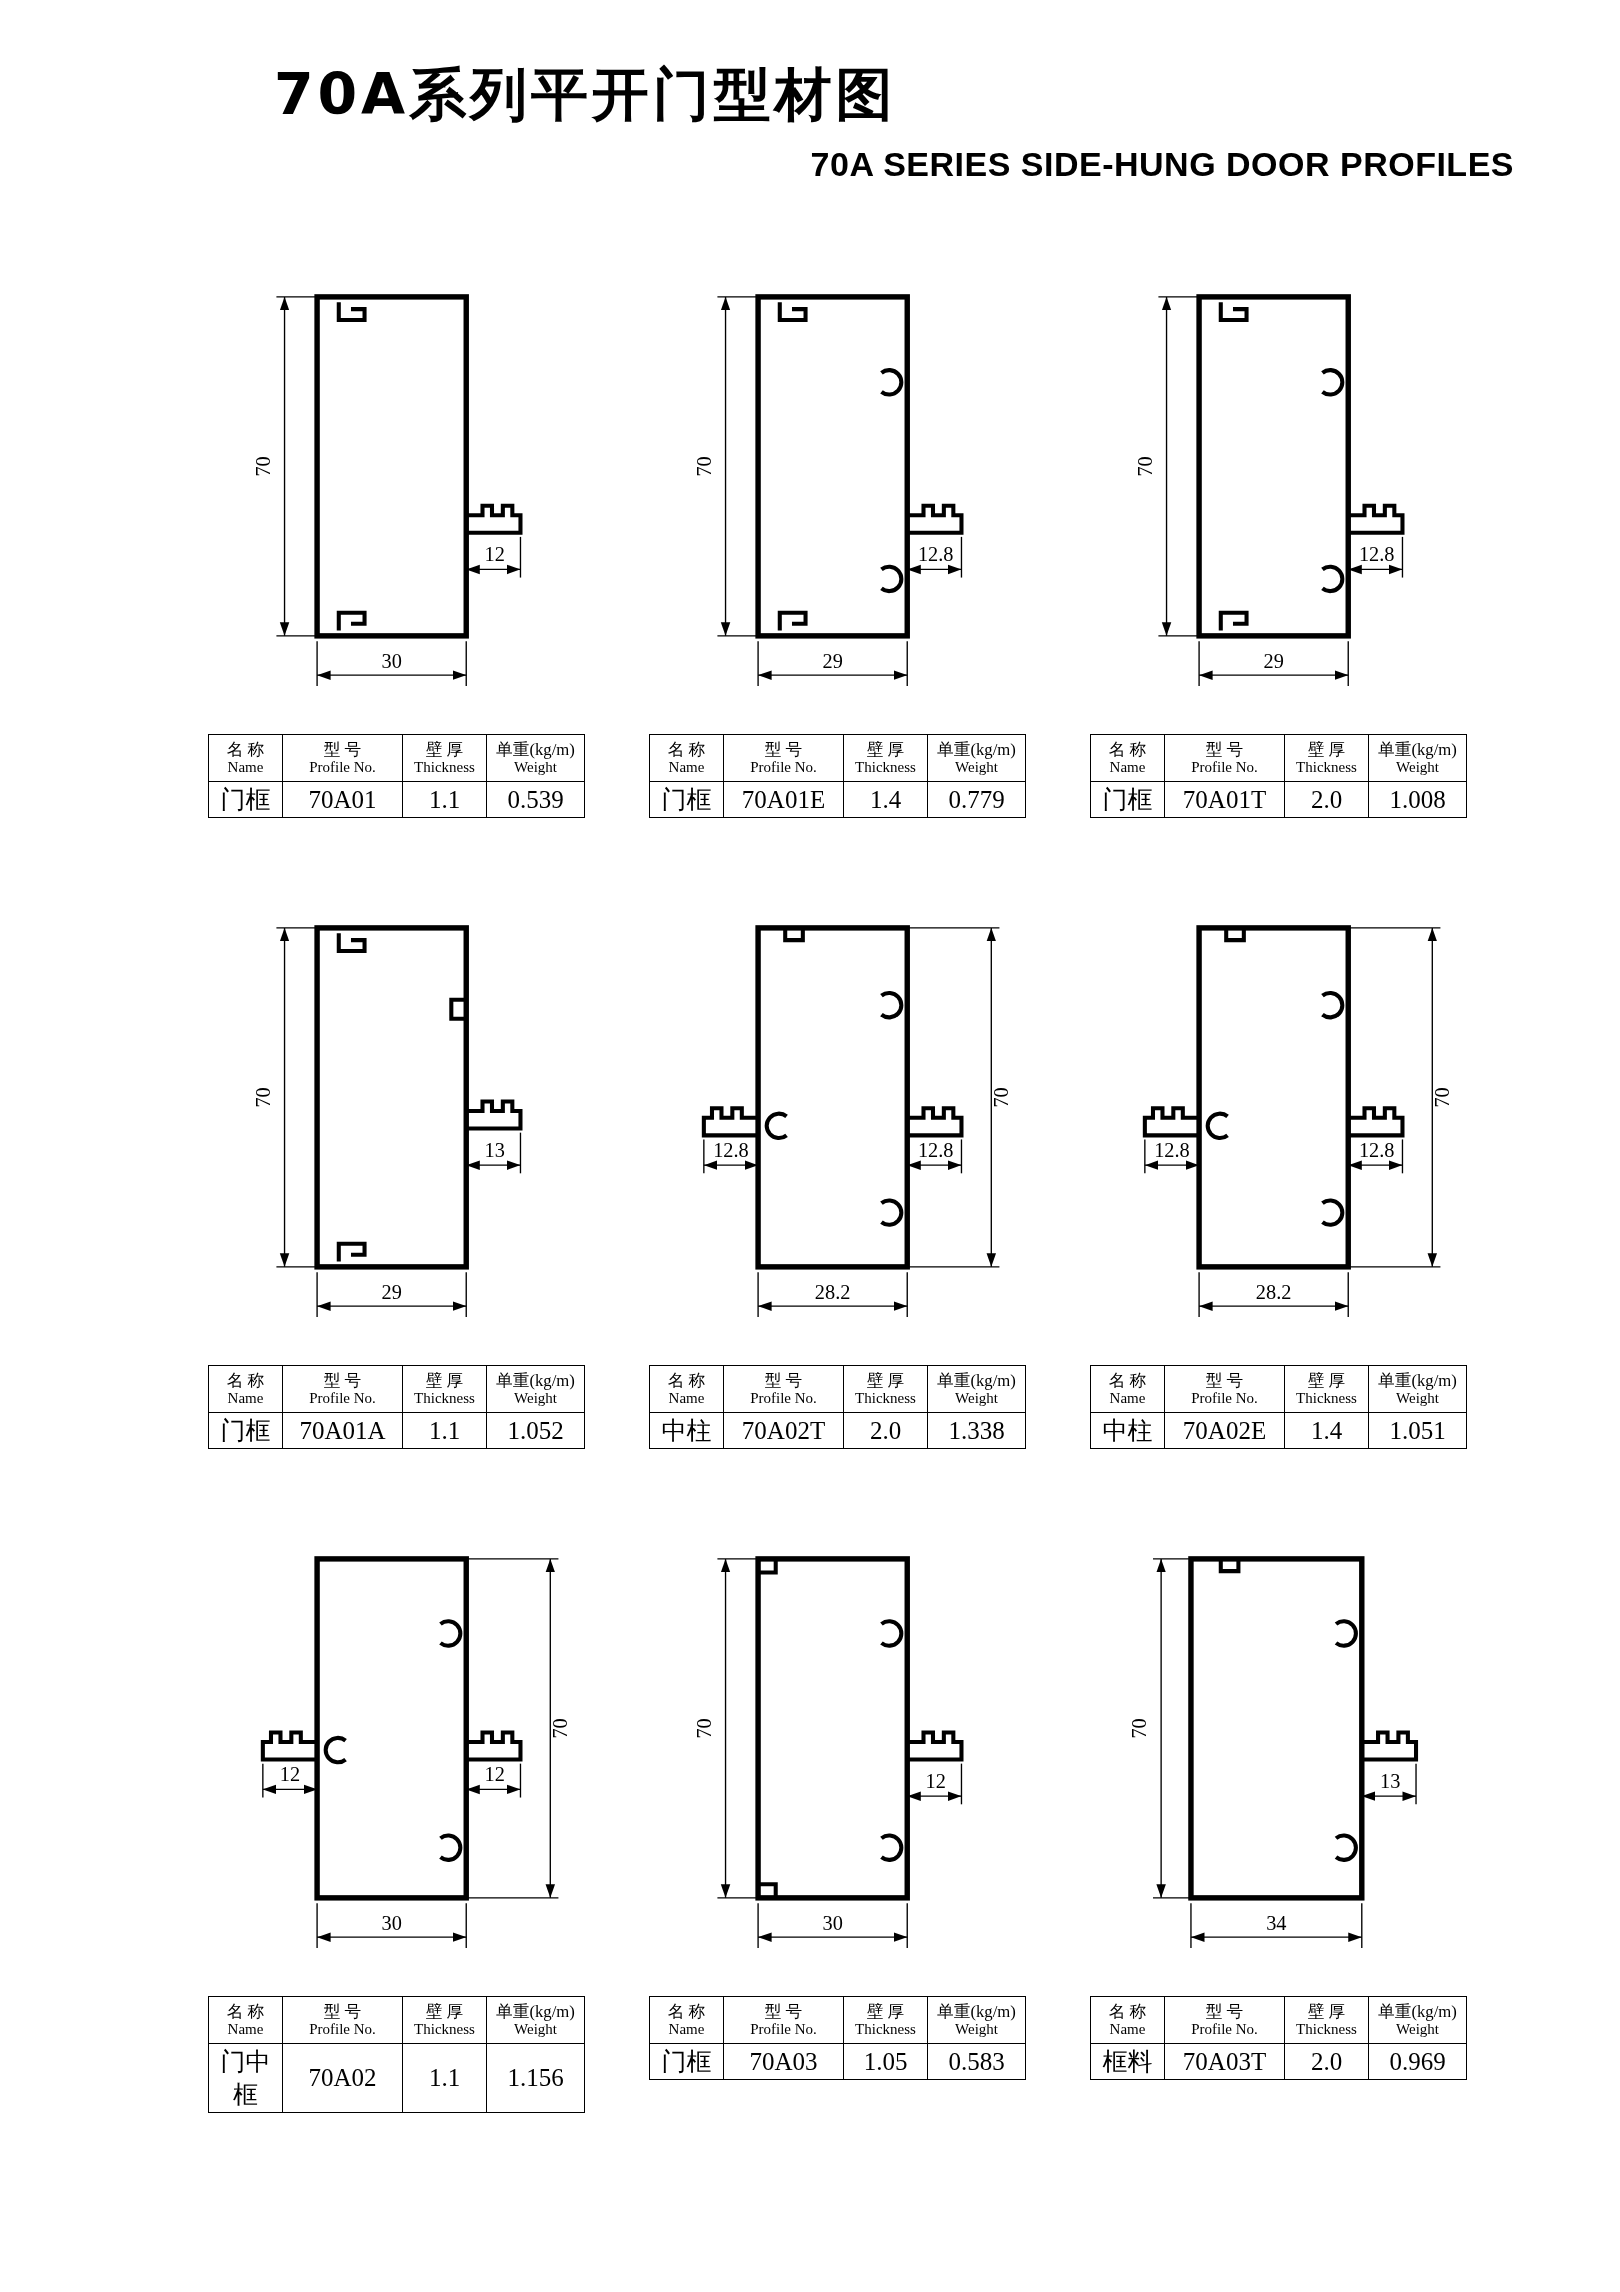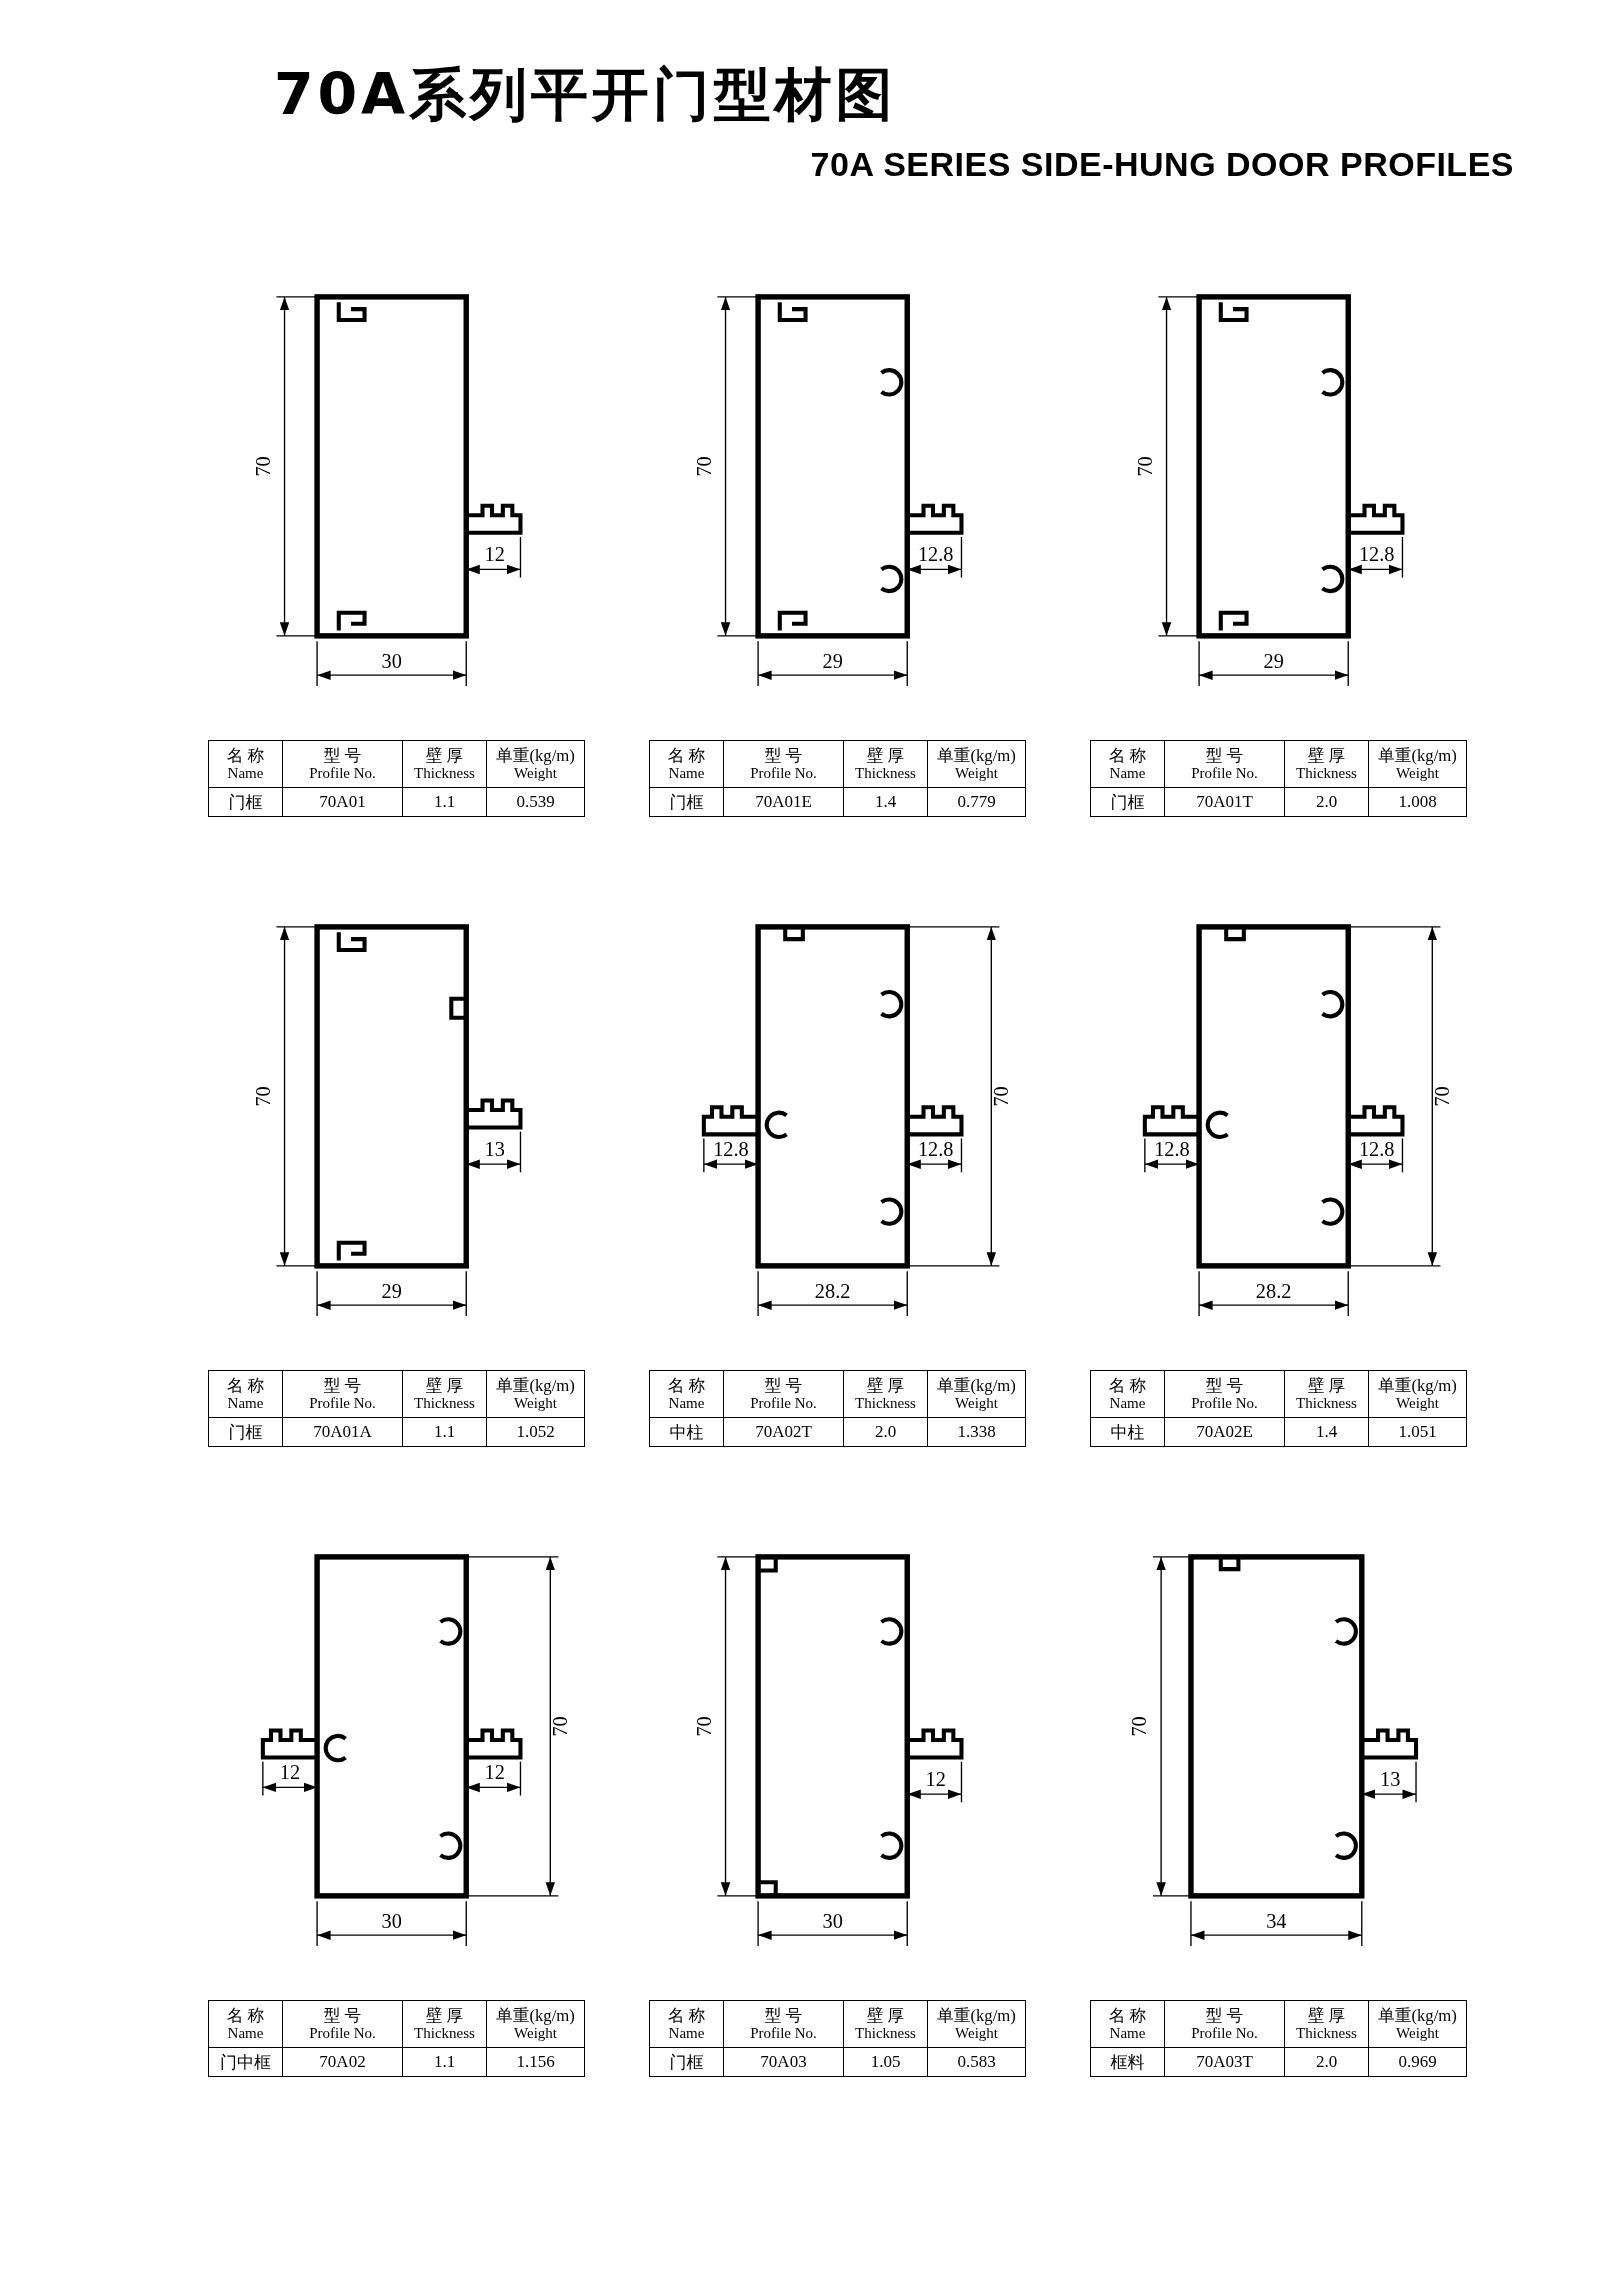--- a/index.html
+++ b/index.html
@@ -22,33 +22,33 @@
     position:absolute; left:206px; top:263px; width:1333px;
     display:grid; grid-template-columns:repeat(3, 441px); row-gap:76px;
   }
   .cell { display:flex; flex-direction:column; align-items:flex-start; }
   svg.drawing { width:412px; height:461px; display:block; }
   .p { fill:none; stroke:#000; stroke-width:4; stroke-linejoin:miter; }
   .q { fill:none; stroke:#000; stroke-width:3; stroke-linejoin:miter; }
   .d { stroke:#000; stroke-width:1; fill:none; }
   .t { font-family:"Liberation Serif", serif; font-size:15px; fill:#000; }
   table.spec {
-    border-collapse:collapse; margin-top:16px; margin-left:2px;
+    border-collapse:collapse; margin-top:10px; margin-left:2px;
     table-layout:fixed;
   }
   table.spec col.c1 { width:74px; }
   table.spec col.c2 { width:120px; }
   table.spec col.c3 { width:84px; }
   table.spec col.c4 { width:98px; }
   .spec th, .spec td {
     border:1.5px solid #000; text-align:center; vertical-align:middle;
     padding:1px 2px; font-weight:normal;
   }
   .spec th { height:47px; line-height:1.15; }
-  .spec td { height:29px; font-size:17px; }
+  .spec td { height:29px; font-size:25px; }
   .spec .cn { display:block; font-size:16.7px; }
   .spec .en { display:block; font-size:15px; }
 </style>
 </head>
 <body>
 
 <svg width="0" height="0" style="position:absolute">
   <defs>
     <marker id="arr" viewBox="0 0 10 10" refX="10" refY="5" markerWidth="10" markerHeight="10" orient="auto-start-reverse">
       <path d="M0,1.5 L10,5 L0,8.5 z" fill="#000"></path>

